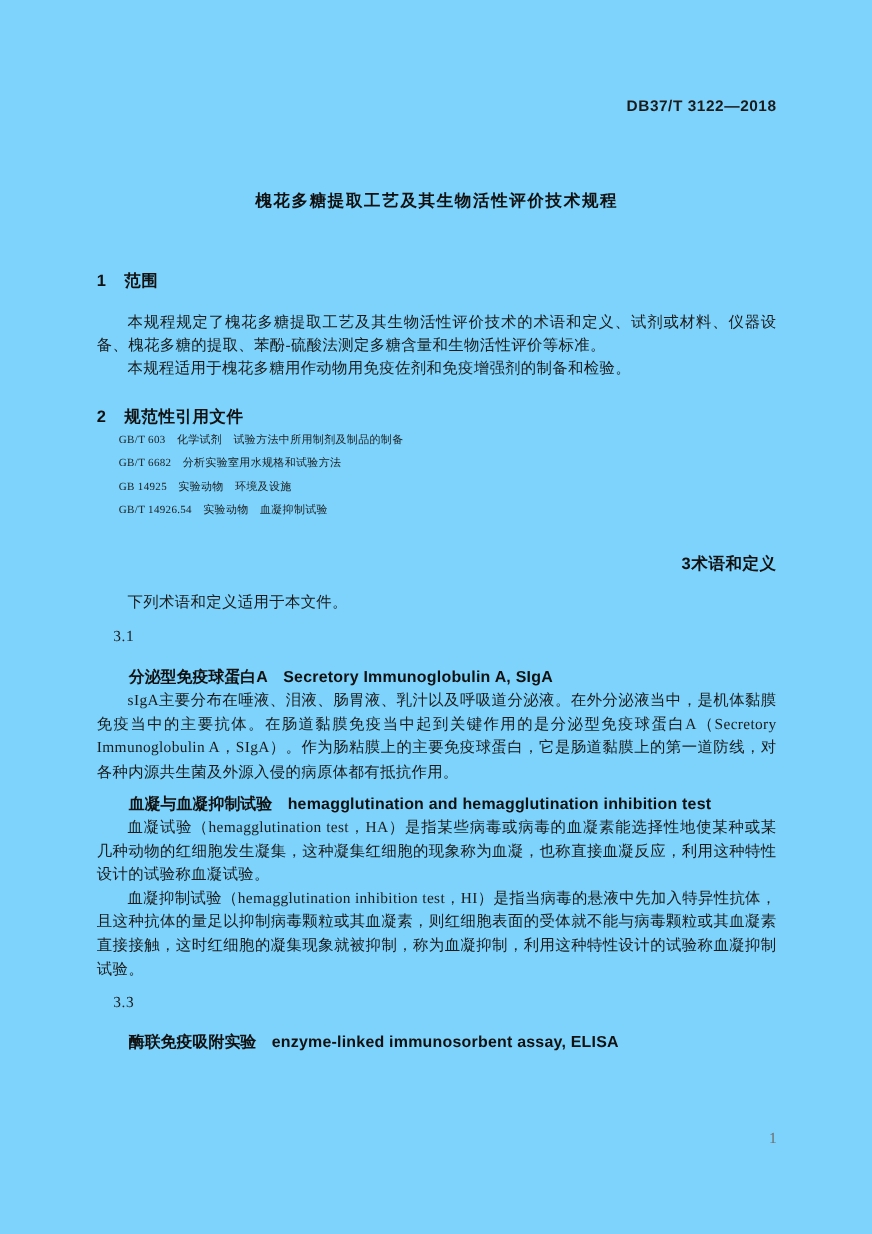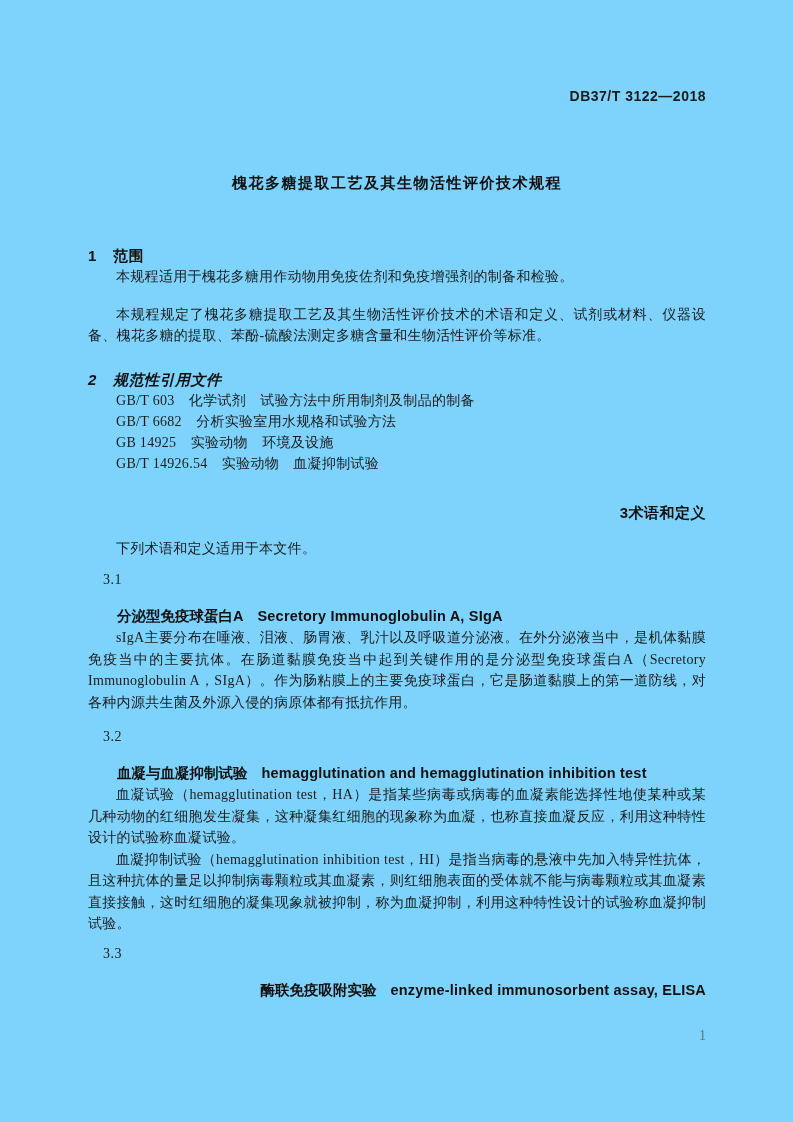--- a/index.html
+++ b/index.html
@@ -44,36 +44,36 @@
     font-size: 15px;
     line-height: 20px;
     letter-spacing: 0.5px;
     color: #111111;
   }
   .sec-heading .sec-num {
     display: inline-block;
     min-width: 25px;
   }
   .h-sec1 { margin-top: 48px; }
-  .h-sec2 { margin-top: 24px; font-style: italic; }
+  .h-sec2 { margin-top: 24px; }
   .h-sec3 { margin-top: 29px; text-align: right; }
   .body-p {
     margin: 0;
     font-size: 14px;
     line-height: 21px;
     text-align: justify;
     text-indent: 2em;
     letter-spacing: 0.3px;
   }
   .mt-after-heading { margin-top: 17px; }
   .refs {
     margin: 0;
     padding: 0;
     list-style: none;
-    font-size: 14px;
+    font-size: 10px;
     line-height: 21px;
   }
   .refs li {
     padding-left: 2em;
     letter-spacing: 0.3px;
   }
   .intro-p { margin-top: 15px; }
   .term-num {
     margin: 15px;
     font-size: 14px;
@@ -89,21 +89,21 @@
     font-family: "Liberation Sans", "DejaVu Sans", sans-serif;
     font-weight: bold;
     font-size: 14.5px;
     line-height: 22px;
     color: #111111;
   }
   .term-heading .term-en {
     margin-left: 14px;
     letter-spacing: 0.2px;
   }
-  .tm-33 { margin-top: 8px; text-align: right; }
+  .tm-33 { margin-top: 8px; }
   .def-p {
     margin: 0;
     font-size: 14px;
     line-height: 21.5px;
     text-align: justify;
     text-indent: 2em;
     letter-spacing: 0.3px;
   }
   .page-number {
     position: absolute;
@@ -121,22 +121,22 @@
 <div class="page">
   <div class="content">
 
     <div class="doc-header">DB37/T 3122—2018</div>
 
     <div class="doc-title">槐花多糖提取工艺及其生物活性评价技术规程</div>
 
     <div class="sec-heading h-sec1">
       <span class="sec-num">1</span><span>范围</span>
     </div>
+    <p class="body-p mt-after-heading">本规程规定了槐花多糖提取工艺及其生物活性评价技术的术语和定义、试剂或材料、仪器设备、槐花多糖的提取、苯酚-硫酸法测定多糖含量和生物活性评价等标准。</p>
     <p class="body-p">本规程适用于槐花多糖用作动物用免疫佐剂和免疫增强剂的制备和检验。</p>
-    <p class="body-p mt-after-heading">本规程规定了槐花多糖提取工艺及其生物活性评价技术的术语和定义、试剂或材料、仪器设备、槐花多糖的提取、苯酚-硫酸法测定多糖含量和生物活性评价等标准。</p>
 
     <div class="sec-heading h-sec2">
       <span class="sec-num">2</span><span>规范性引用文件</span>
     </div>
     <ul class="refs">
       <li>GB/T 603　化学试剂　试验方法中所用制剂及制品的制备</li>
       <li>GB/T 6682　分析实验室用水规格和试验方法</li>
       <li>GB 14925　实验动物　环境及设施</li>
       <li>GB/T 14926.54　实验动物　血凝抑制试验</li>
     </ul>
@@ -145,21 +145,20 @@
       <span class="sec-num">3</span><span>术语和定义</span>
     </div>
     <p class="body-p intro-p">下列术语和定义适用于本文件。</p>
 
     <p class="term-num tn-31">3.1</p>
     <p class="term-heading">
       <span>分泌型免疫球蛋白A</span><span class="term-en">Secretory Immunoglobulin A, SIgA</span>
     </p>
     <p class="def-p">sIgA主要分布在唾液、泪液、肠胃液、乳汁以及呼吸道分泌液。在外分泌液当中，是机体黏膜免疫当中的主要抗体。在肠道黏膜免疫当中起到关键作用的是分泌型免疫球蛋白A（Secretory Immunoglobulin A，SIgA）。作为肠粘膜上的主要免疫球蛋白，它是肠道黏膜上的第一道防线，对各种内源共生菌及外源入侵的病原体都有抵抗作用。</p>
 
-    <p class="term-num tn-32">3.2</p>
     <p class="term-heading">
       <span>血凝与血凝抑制试验</span><span class="term-en">hemagglutination and hemagglutination inhibition test</span>
     </p>
     <p class="def-p">血凝试验（hemagglutination test，HA）是指某些病毒或病毒的血凝素能选择性地使某种或某几种动物的红细胞发生凝集，这种凝集红细胞的现象称为血凝，也称直接血凝反应，利用这种特性设计的试验称血凝试验。</p>
     <p class="def-p">血凝抑制试验（hemagglutination inhibition test，HI）是指当病毒的悬液中先加入特异性抗体，且这种抗体的量足以抑制病毒颗粒或其血凝素，则红细胞表面的受体就不能与病毒颗粒或其血凝素直接接触，这时红细胞的凝集现象就被抑制，称为血凝抑制，利用这种特性设计的试验称血凝抑制试验。</p>
 
     <p class="term-num tn-33">3.3</p>
     <p class="term-heading tm-33">
       <span>酶联免疫吸附实验</span><span class="term-en">enzyme-linked immunosorbent assay, ELISA</span>
     </p>

